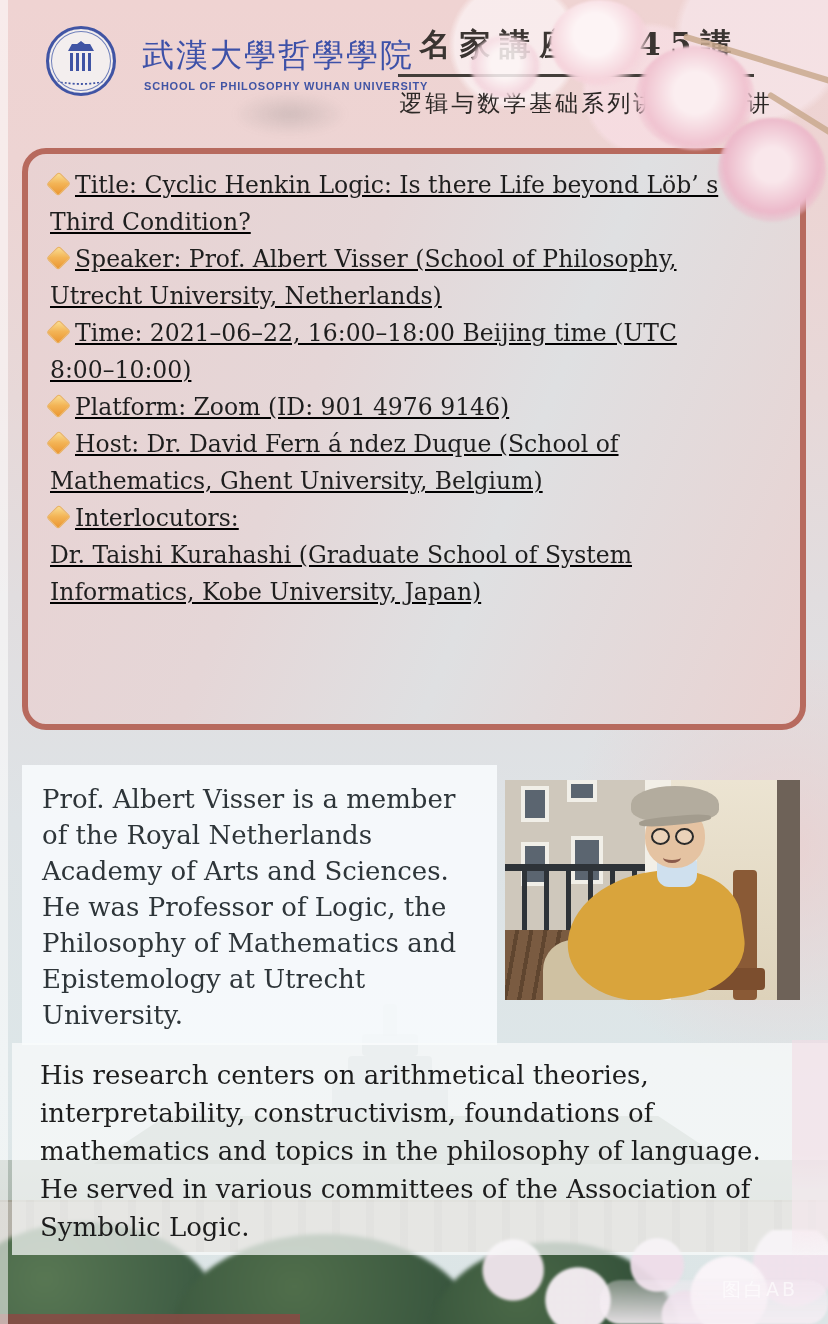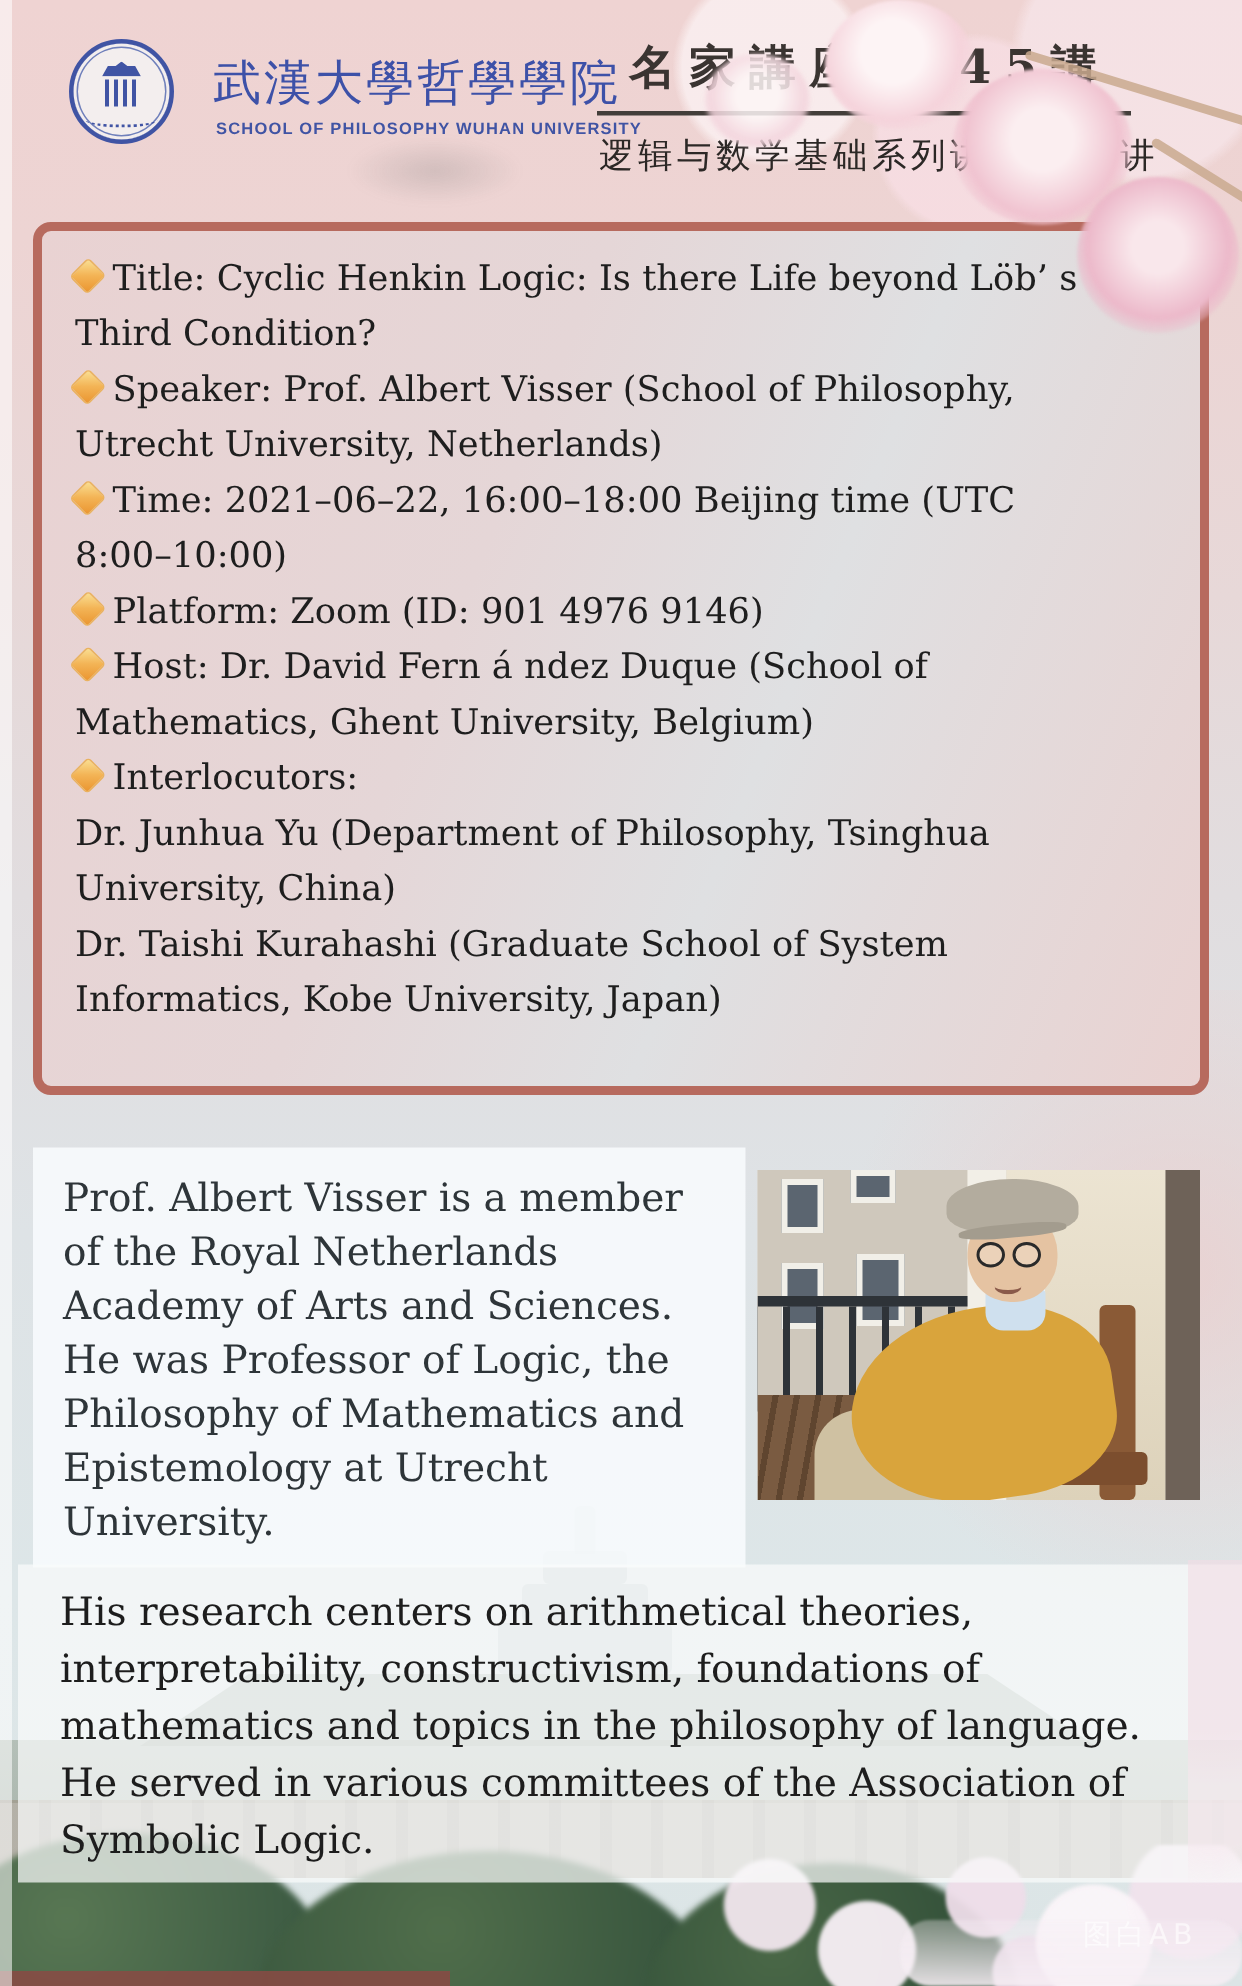--- a/index.html
+++ b/index.html
@@ -80,23 +80,23 @@
     background:radial-gradient(circle at 50% 45%,#fbeef0 0 25%,#f0c3d0 62%,rgba(240,195,208,0) 78%);}
   .fl3{left:288px;top:118px;width:108px;height:104px;filter:blur(1px);
     background:radial-gradient(circle at 50% 45%,#f9e7eb 0 22%,#ecb9ca 60%,rgba(236,185,202,0) 78%);}
   .fl4{left:40px;top:36px;width:70px;height:62px;opacity:.85;filter:blur(1.5px);
     background:radial-gradient(circle at 50% 45%,#fdf6f6 0 30%,#f3d3dc 65%,rgba(243,211,220,0) 80%);}
   .branch{position:absolute;left:250px;top:58px;width:170px;height:6px;background:#c9a98e;
     transform:rotate(17deg);border-radius:3px;opacity:.85;}
   .branch.b2{left:330px;top:120px;width:110px;transform:rotate(32deg);}
   
   .info-box{position:absolute;left:22px;top:148px;width:784px;height:582px;z-index:2;
-    box-sizing:border-box;border:6px solid #b76a5e;border-radius:12px;
+    box-sizing:border-box;border:6px solid #b76a5e;border-radius:24px;
     background:linear-gradient(112deg,#e9d2d2 0%,#e5d6d7 38%,#dfe0e2 62%,#e9d2d1 100%);
-    padding:13px 16px 8px 22px;}
+    padding:13px 16px 8px 22px;text-decoration:underline;}
   .info-box p{margin:0;font-size:23.5px;line-height:37px;color:#1e1e1e;white-space:pre-line;}
   .dm{display:inline-block;width:15px;height:16px;margin-right:8px;
     transform:rotate(45deg);border-radius:3px;
     background:linear-gradient(135deg,#fae094 0%,#f3b456 48%,#ea9530 100%);
     border:1px solid #eab25f;}
   
   .bio-card{position:absolute;left:22px;top:765px;width:475px;height:280px;z-index:2;
     box-sizing:border-box;background:rgba(246,250,252,.93);padding:16px 12px 0 20px;}
   .bio-card p{margin:0;font-size:26px;line-height:36px;color:#2e3539;white-space:pre-line;}
   .photo{position:absolute;left:505px;top:780px;width:295px;height:220px;z-index:2;
@@ -184,22 +184,20 @@
       <p><span class="dm"></span><span>Title: Cyclic Henkin Logic: Is there Life beyond Löb’ s
 Third Condition?</span></p>
       <p><span class="dm"></span><span>Speaker: Prof. Albert Visser (School of Philosophy,
 Utrecht University, Netherlands)</span></p>
       <p><span class="dm"></span><span>Time: 2021–06–22, 16:00–18:00 Beijing time (UTC
 8:00–10:00)</span></p>
       <p><span class="dm"></span><span>Platform: Zoom (ID: 901 4976 9146)</span></p>
       <p><span class="dm"></span><span>Host: Dr. David Fern á ndez Duque (School of
 Mathematics, Ghent University, Belgium)</span></p>
       <p><span class="dm"></span><span>Interlocutors:</span></p>
-      <p><span>Dr. Junhua Yu  (Department of Philosophy, Tsinghua
-University, China)</span></p>
       <p><span>Dr. Taishi Kurahashi (Graduate School of System
 Informatics, Kobe University, Japan)</span></p>
     </div>
 
   <div class="bio-card">
     <p>Prof. Albert Visser is a member
 of the Royal Netherlands
 Academy of Arts and Sciences.
 He was Professor of Logic, the
 Philosophy of Mathematics and

